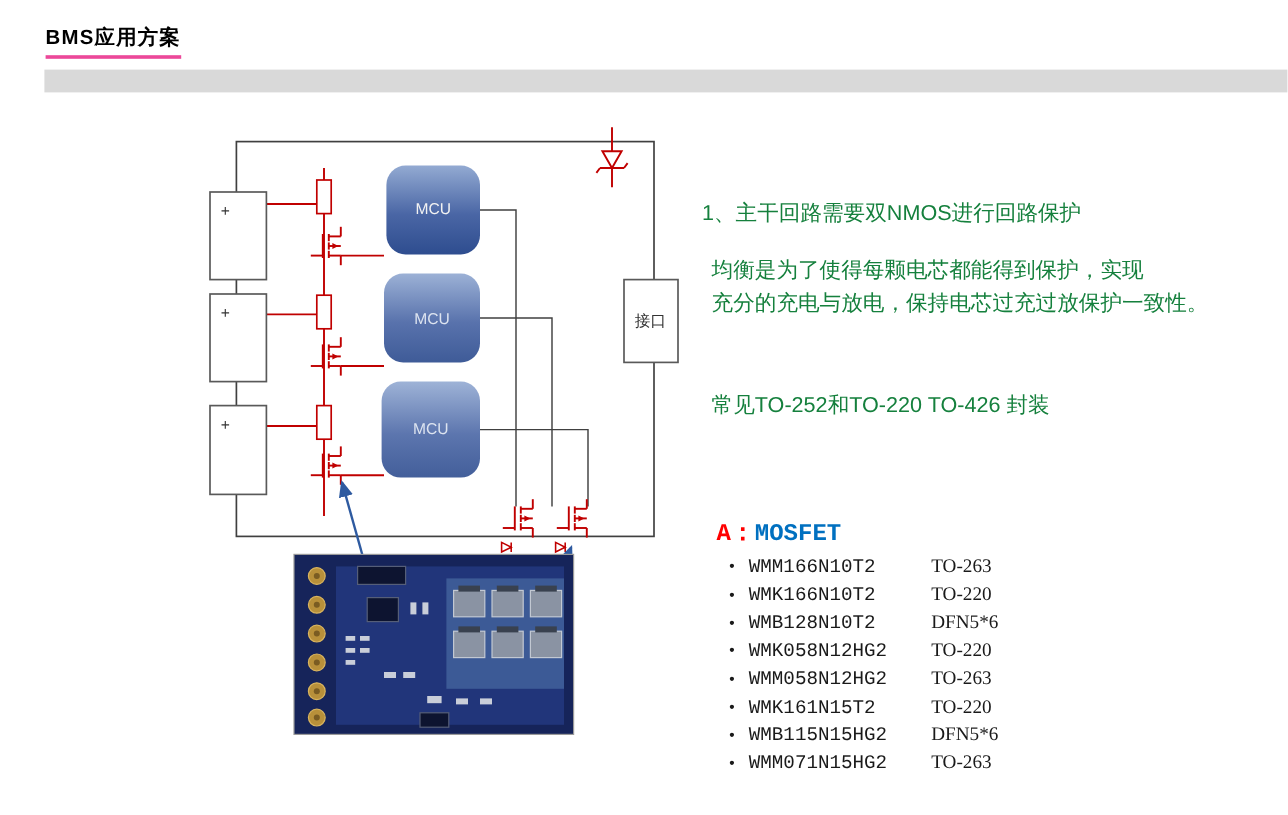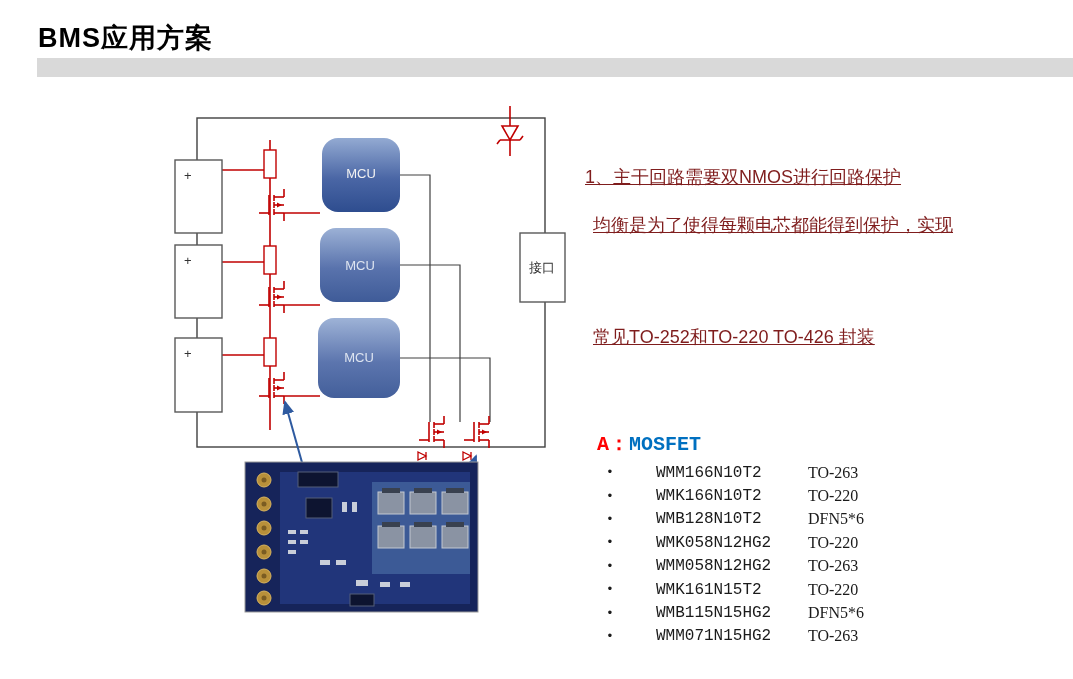--- a/index.html
+++ b/index.html
@@ -3,48 +3,48 @@
 <meta charset="utf-8">
 <style>
   html,body{margin:0;padding:0;}
   body{
     width:1073px;height:679px;position:relative;overflow:hidden;
     background:#ffffff;
     font-family:"Liberation Sans",sans-serif;
   }
   .page-title{
     position:absolute;left:38px;top:20px;
-    font-size:27px;font-weight:bold;color:#000;
-    border-bottom:3px solid #8b5cf6;padding-bottom:3px;
+    font-size:17px;font-weight:bold;color:#000;
+    border-bottom:3px solid #ec4899;padding-bottom:3px;
     letter-spacing:1px;
   }
   .divider-bar{
     position:absolute;left:37px;top:58px;width:1036px;height:19px;
     background:#d9d9d9;
   }
   .diagram-wrap{position:absolute;left:160px;top:100px;width:420px;height:530px;}
-  .note{position:absolute;color:#7f1d1d;text-decoration:underline;}
+  .note{position:absolute;color:#15803d;}
   .note-point1{left:585px;top:165px;font-size:18px;}
   .note-balance{left:593px;top:212px;font-size:18px;line-height:27px;width:480px;}
   .note-require{left:593px;top:324px;font-size:18px;line-height:27px;width:480px;}
   .mosfet-header{
     position:absolute;left:597px;top:430px;
     font-size:20px;font-weight:bold;
     font-family:"Liberation Mono",monospace;
   }
   .mosfet-header .a-label{color:#ff0000;}
   .mosfet-header .title-label{color:#0070c0;}
   .mosfet-list{
     position:absolute;left:606px;top:461px;
     font-family:"Liberation Mono",monospace;
     font-size:16px;color:#1a1a1a;
   }
   .mosfet-row{display:flex;align-items:center;height:23.4px;}
   .mosfet-row .bullet{width:18px;font-size:13px;color:#1a1a1a;}
-  .mosfet-row .part{width:152px;margin-left:32px;}
+  .mosfet-row .part{width:152px;}
   .mosfet-row .pkg{width:90px;font-family:Liberation Serif, serif;}
 </style>
 </head>
 <body>
 
 <div class="page-title">BMS应用方案</div>
 <div class="divider-bar"></div>
 
 <div class="diagram-wrap">
 <svg width="420" height="530" viewBox="0 0 420 530" xmlns="http://www.w3.org/2000/svg">
@@ -199,20 +199,21 @@
     </g>
     <rect x="190" y="494" width="24" height="12" fill="#0d1430" stroke="#555e78"></rect>
   </g>
 </svg>
 </div>
 
 <div class="note note-point1">1、主干回路需要双NMOS进行回路保护</div>
 
 <div class="note note-balance">
   <div>均衡是为了使得每颗电芯都能得到保护，实现</div>
+  <div>充分的充电与放电，保持电芯过充过放保护一致性。</div>
 </div>
 
 <div class="note note-require">
   <div>常见TO-252和TO-220 TO-426 封装</div>
 </div>
 
 <div class="mosfet-header">
   <span class="a-label">A：</span><span class="title-label">MOSFET</span>
 </div>
 

